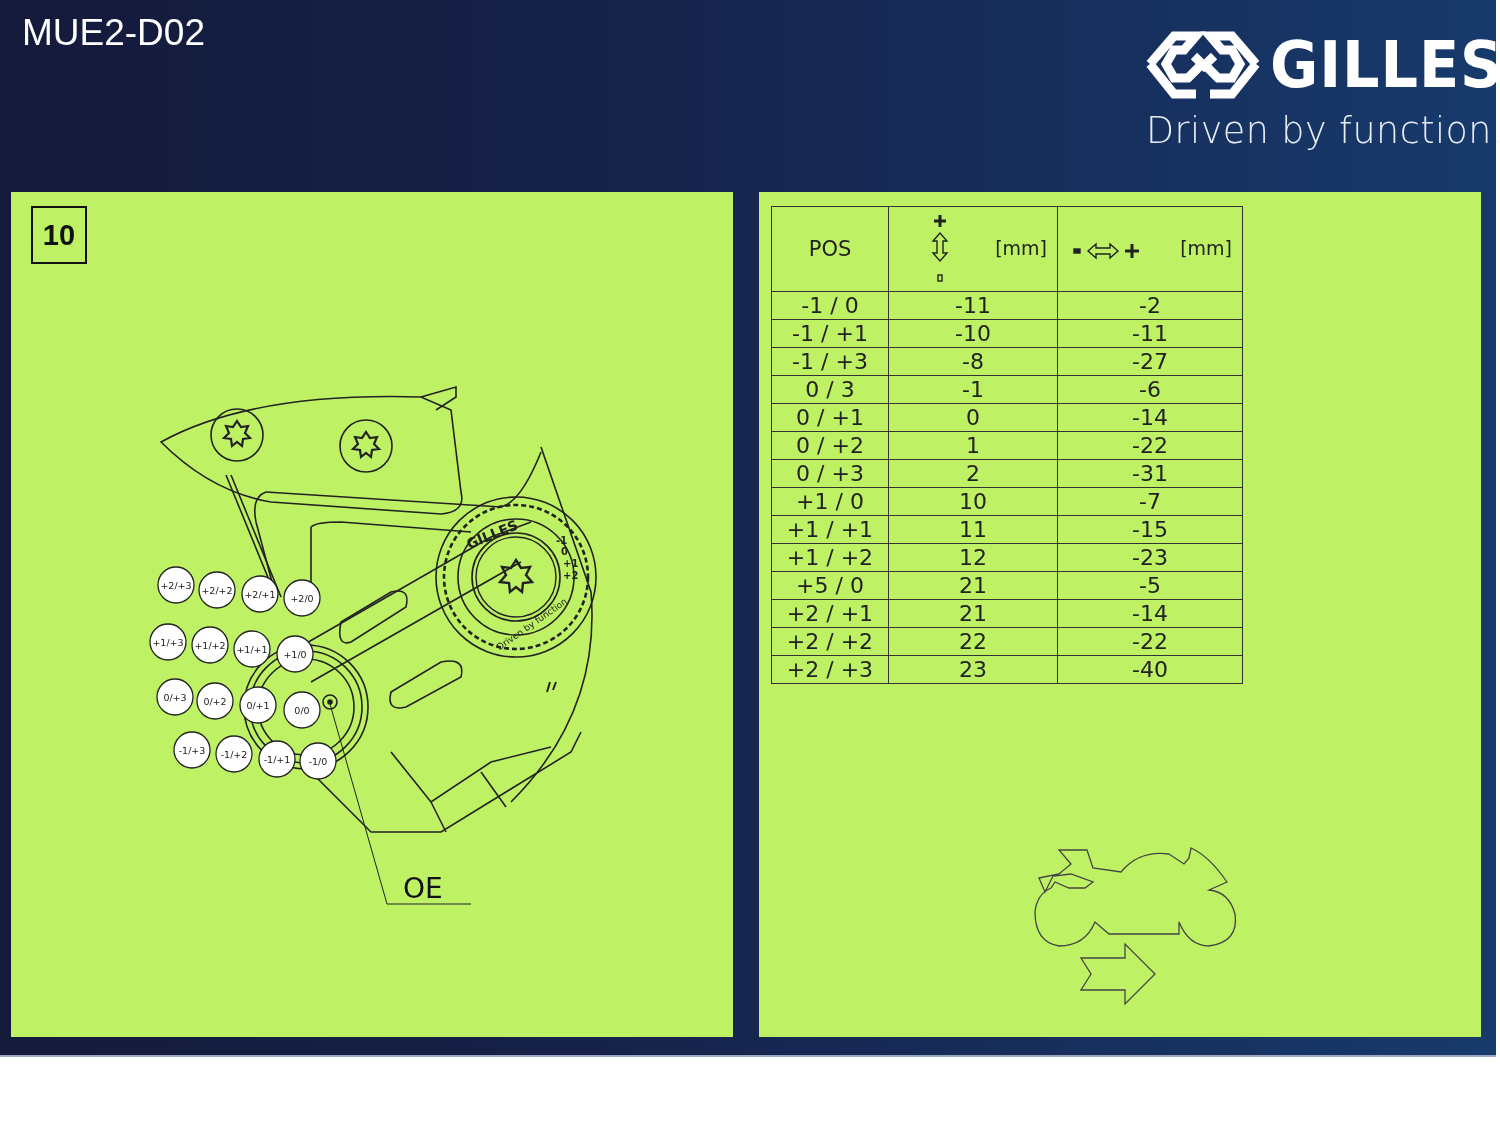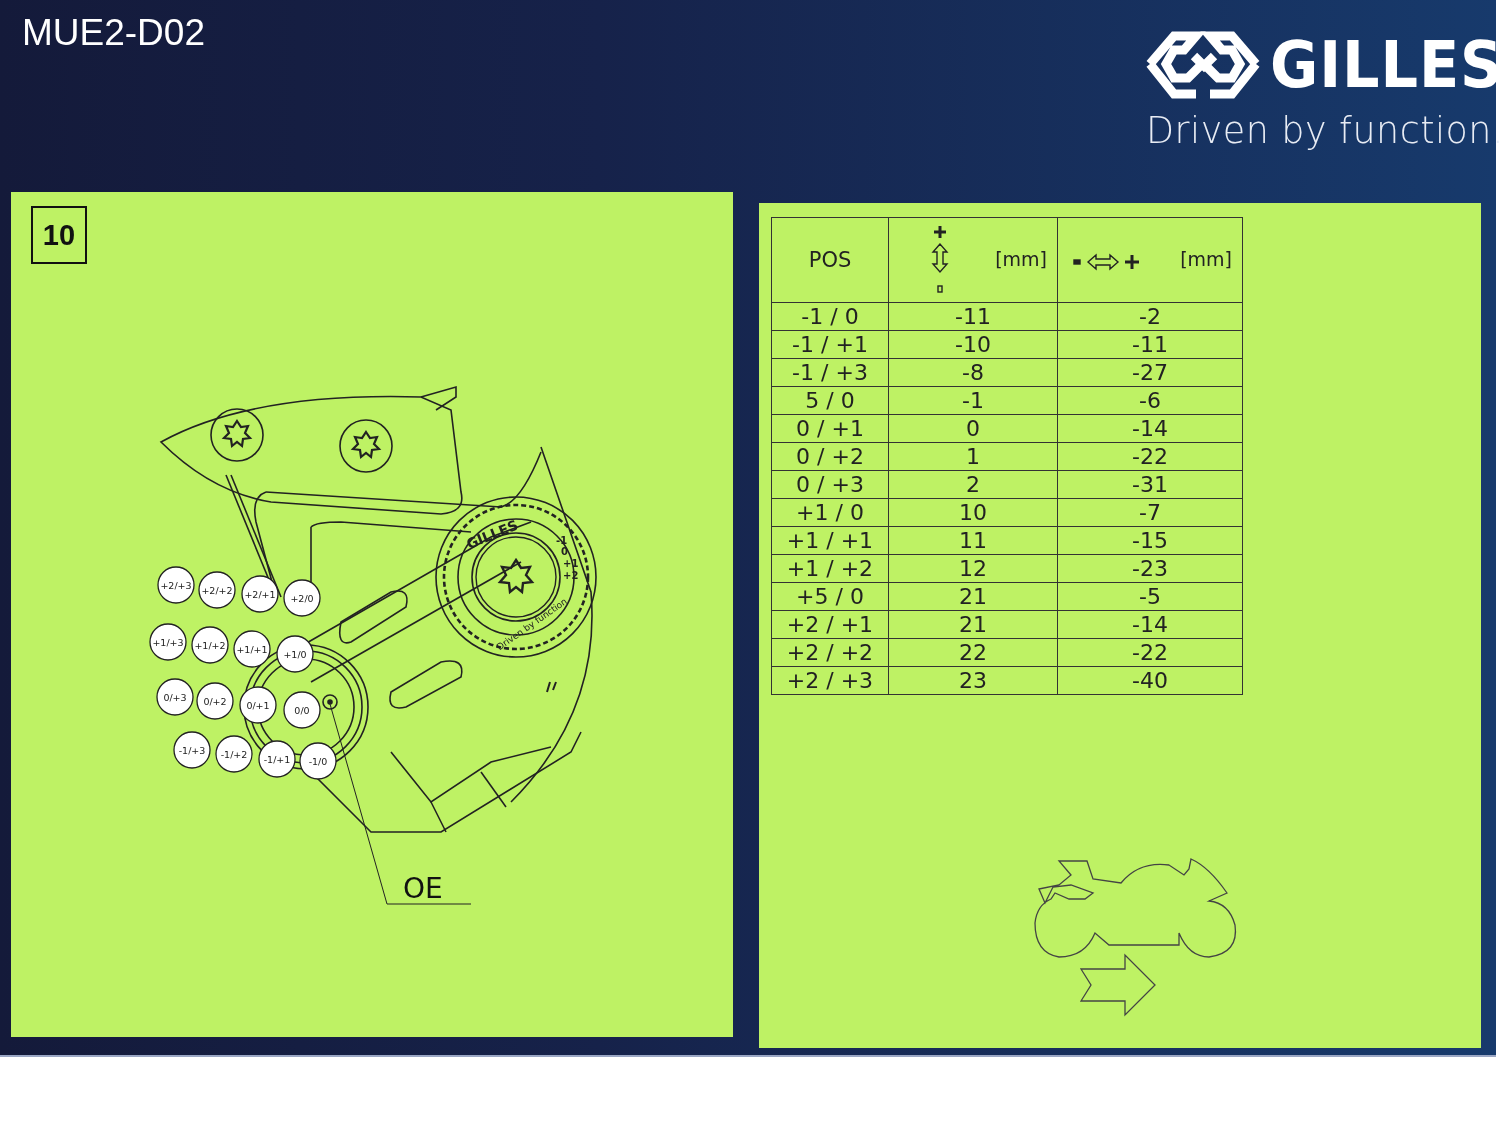--- a/index.html
+++ b/index.html
@@ -6,21 +6,21 @@
   body { width:1500px; height:1125px; background:#ffffff; position:relative; overflow:hidden; font-family:"Liberation Sans", sans-serif; }
   .frame { position:absolute; left:0; top:0; width:1496px; height:1056px;
     background:linear-gradient(90deg, #141a3a 0%, #16224a 40%, #173a6c 100%); }
   .frame-bottom-line { position:absolute; left:0; top:1055px; width:1496px; height:2px; background:#9aa6c4; }
   .doc-code { position:absolute; left:22px; top:12px; color:#ffffff; font-size:37px; font-family:"Liberation Sans", sans-serif; letter-spacing:0px; }
   .logo { position:absolute; left:1144px; top:22px; width:340px; height:135px; }
   .logo-word { position:absolute; left:126px; top:6px; color:#fff; font-size:64px; font-weight:bold; font-family:"DejaVu Sans", sans-serif; letter-spacing:1px; transform:scaleX(0.92); transform-origin:left top; }
   .logo-tag { position:absolute; left:2px; top:86px; color:#e8ecf4; font-size:38px; font-family:"DejaVu Sans", sans-serif; font-weight:300; letter-spacing:0.5px; transform:scaleX(0.96); transform-origin:left top; white-space:nowrap;}
   .panel { position:absolute; background:#bef264; }
   .panel-left { left:11px; top:192px; width:722px; height:845px; }
-  .panel-right { left:759px; top:192px; width:722px; height:845px;margin-top:11px; }
+  .panel-right { left:759px; top:192px; width:722px; height:845px; }
   .step-box { position:absolute; left:20px; top:14px; width:52px; height:54px; border:2px solid #111; display:flex; align-items:center; justify-content:center; font-weight:bold; font-size:29px; color:#111; }
   .drawing { position:absolute; left:0; top:0; }
   .oe-label { position:absolute; left:392px; top:680px; font-size:28px; font-family:"DejaVu Sans", sans-serif; color:#111; }
   table.adj { position:absolute; left:12px; top:14px; border-collapse:collapse; font-family:"DejaVu Sans", sans-serif; color:#222; }
   table.adj td, table.adj th { border:1.5px solid #333; text-align:center; font-weight:normal; padding:0; }
   table.adj th { height:84px; font-size:21px; }
   table.adj td { height:27px; font-size:22px; line-height:27px; }
   .c1 { width:116px; } .c2 { width:168px; } .c3 { width:184px; }
   .hdr-cell { position:relative; height:84px;text-align:center; }
   .unit { position:absolute; right:10px; top:30px; font-size:19px; }
@@ -219,21 +219,21 @@
           <td>-1 / +1</td>
           <td>-10</td>
           <td>-11</td>
         </tr>
       <tr>
           <td>-1 / +3</td>
           <td>-8</td>
           <td>-27</td>
         </tr>
       <tr>
-          <td>5 / 0</td>
+          <td>0 / 3</td>
           <td>-1</td>
           <td>-6</td>
         </tr>
       <tr>
           <td>0 / +1</td>
           <td>0</td>
           <td>-14</td>
         </tr>
       <tr>
           <td>0 / +2</td>

